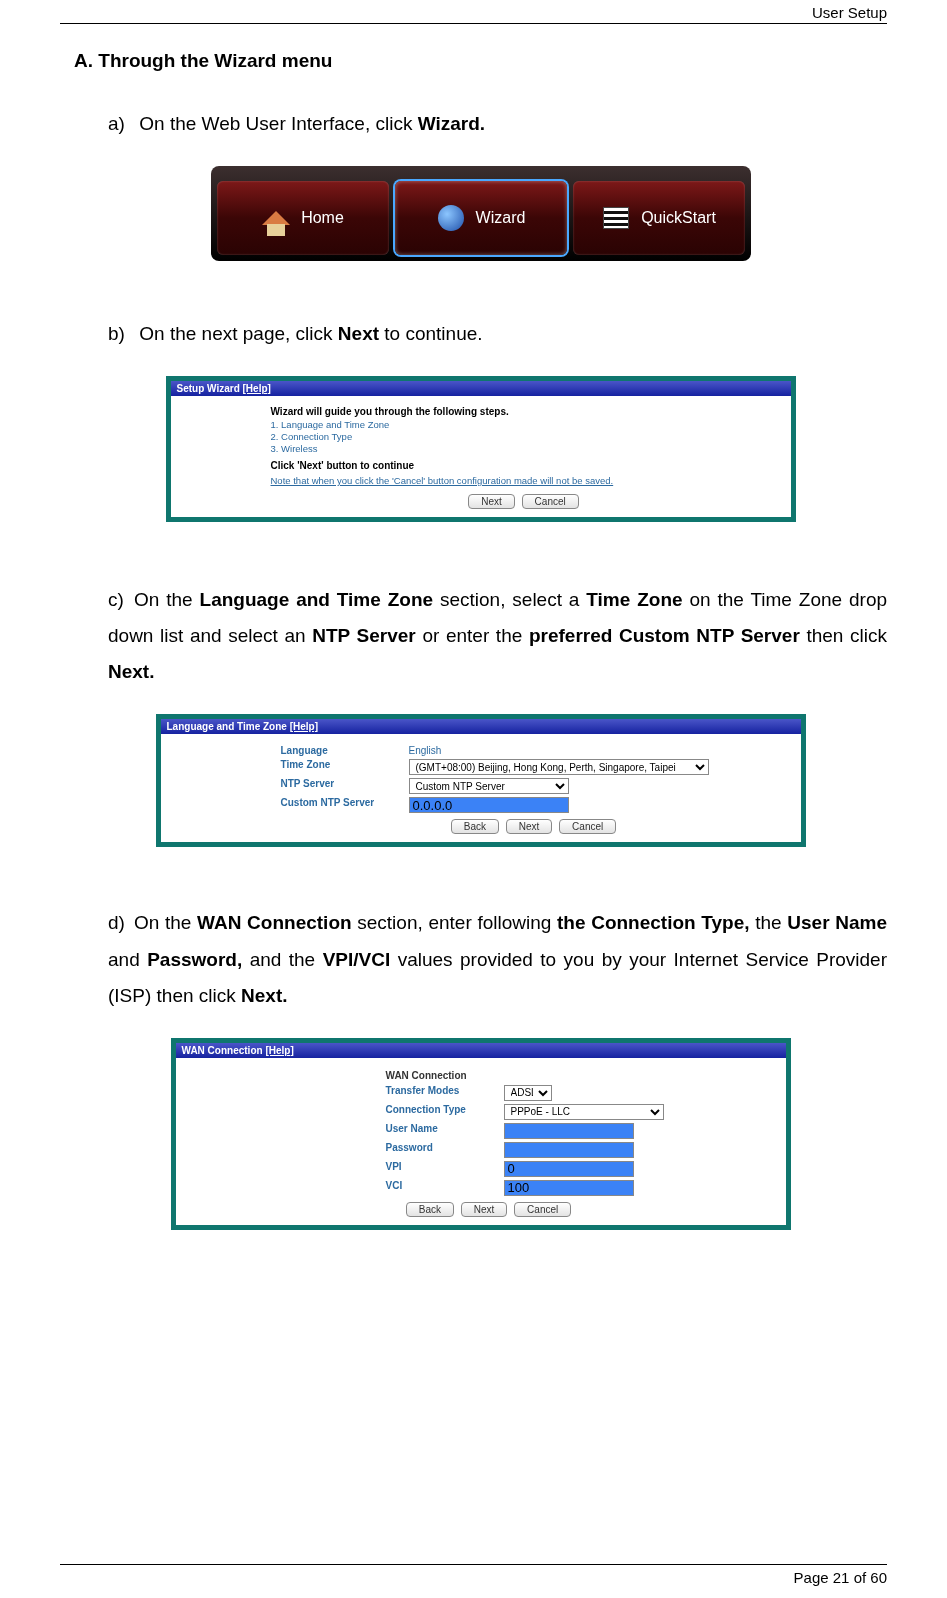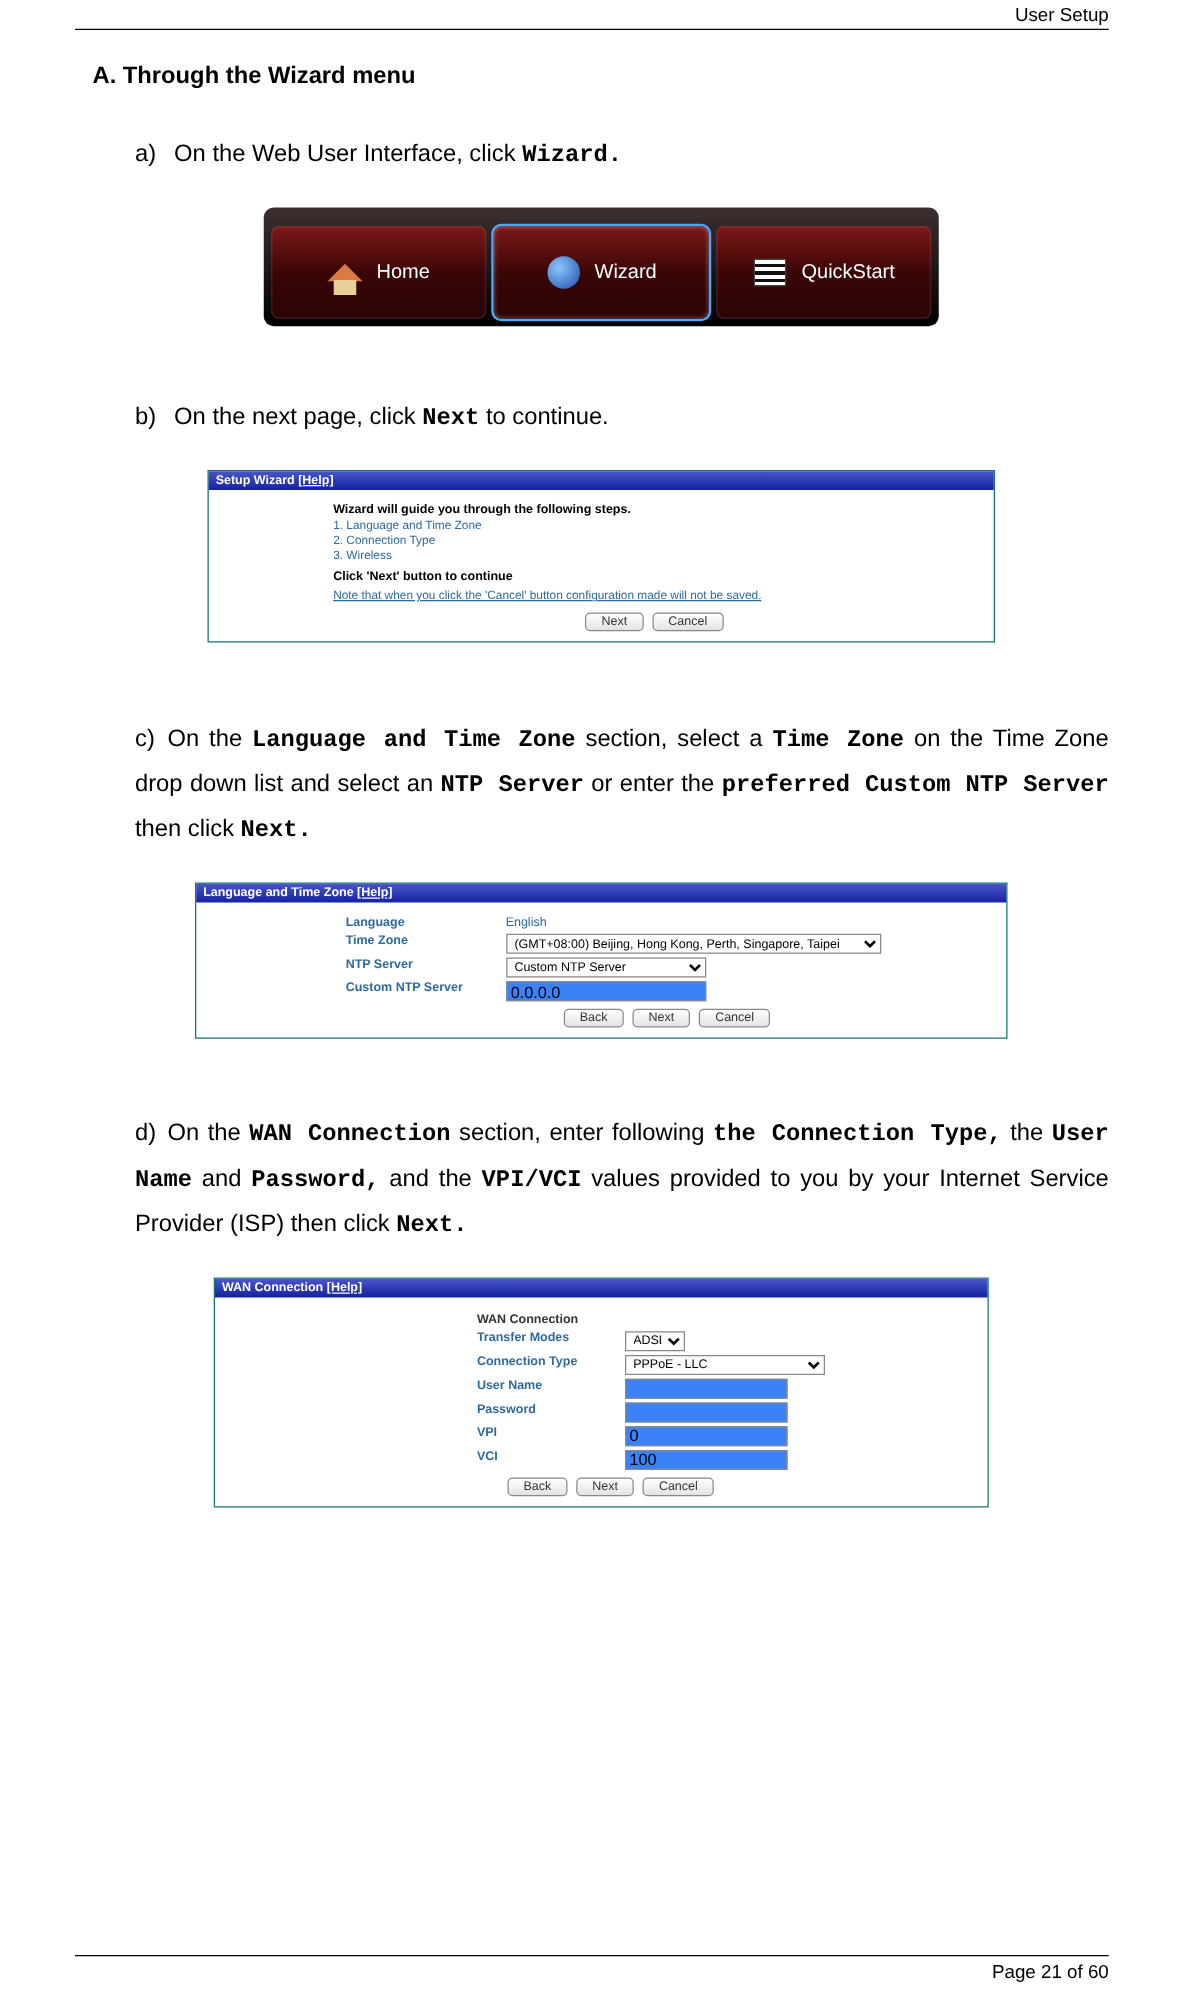--- a/index.html
+++ b/index.html
@@ -35,21 +35,21 @@
   .item-sub {
     margin: 0 0 24px 34px;
     line-height: 1.9;
     font-size: 19px;
     text-align: justify;
   }
   .item-sub .lst {
     display: inline-block;
     width: 26px;
   }
-  b { font-weight: bold; font-family: Liberation Mono, monospace; }
+  b { font-weight: bold; }
 
   
   .navbar-figure {
     margin: 0 auto 55px auto;
     width: 540px;
     height: 95px;
     background: linear-gradient(#3c2f2f, #1a1414 55%, #000);
     border-radius: 8px;
     display: flex;
     align-items: flex-end;
@@ -89,21 +89,21 @@
   .globe-shape{width:26px;height:26px;border-radius:50%;background:radial-gradient(circle at 35% 35%, #8cc6ff, #1d4ea8);}
   .flag-shape{
     width:26px;height:22px;position:relative;
     background:repeating-linear-gradient(#fff 0 3px,#111 3px 6px);
     border:1px solid #444;
   }
 
   
   .screenshot {
     margin: 0 auto;
-    border: 1px solid #0f766e;
+    border: 5px solid #0f766e;
     font-family: Arial, sans-serif;
     font-size: 10px;
     color: #333;
     background: #fff;
   }
   .panel-header {
     background: #1f2ca0;
     background: linear-gradient(#4a55c8, #1522a0);
     color: #fff;
     font-weight: bold;

